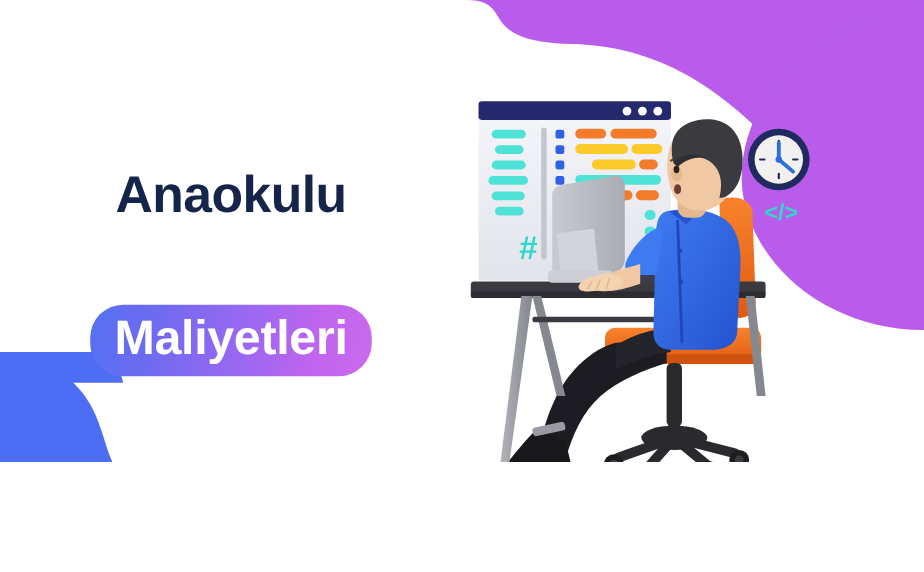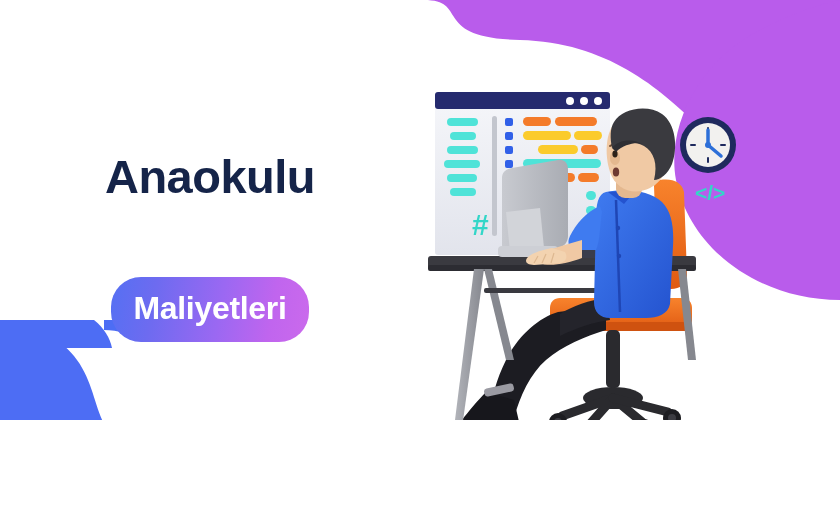--- a/index.html
+++ b/index.html
@@ -44,21 +44,21 @@
     left:0; top:277px;
     width:420px;
     text-align:center;
   }
   .badge {
     display:inline-block;
     padding:8px 22px 11px 22px;
     border-radius:30px;
     background:linear-gradient(100deg,#5570f3 0%,#6d6bf0 22%,#9b68f2 55%,#c065ee 80%,#cb6aec 100%);
     color:#ffffff;
-    font-size:32px;
+    font-size:44px;
     font-weight:bold;
     line-height:46px;
     letter-spacing:-0.3px;
   }
 
   
   .illustration {
     position:absolute;
     left:410px; top:60px;
     width:370px; height:400px;

